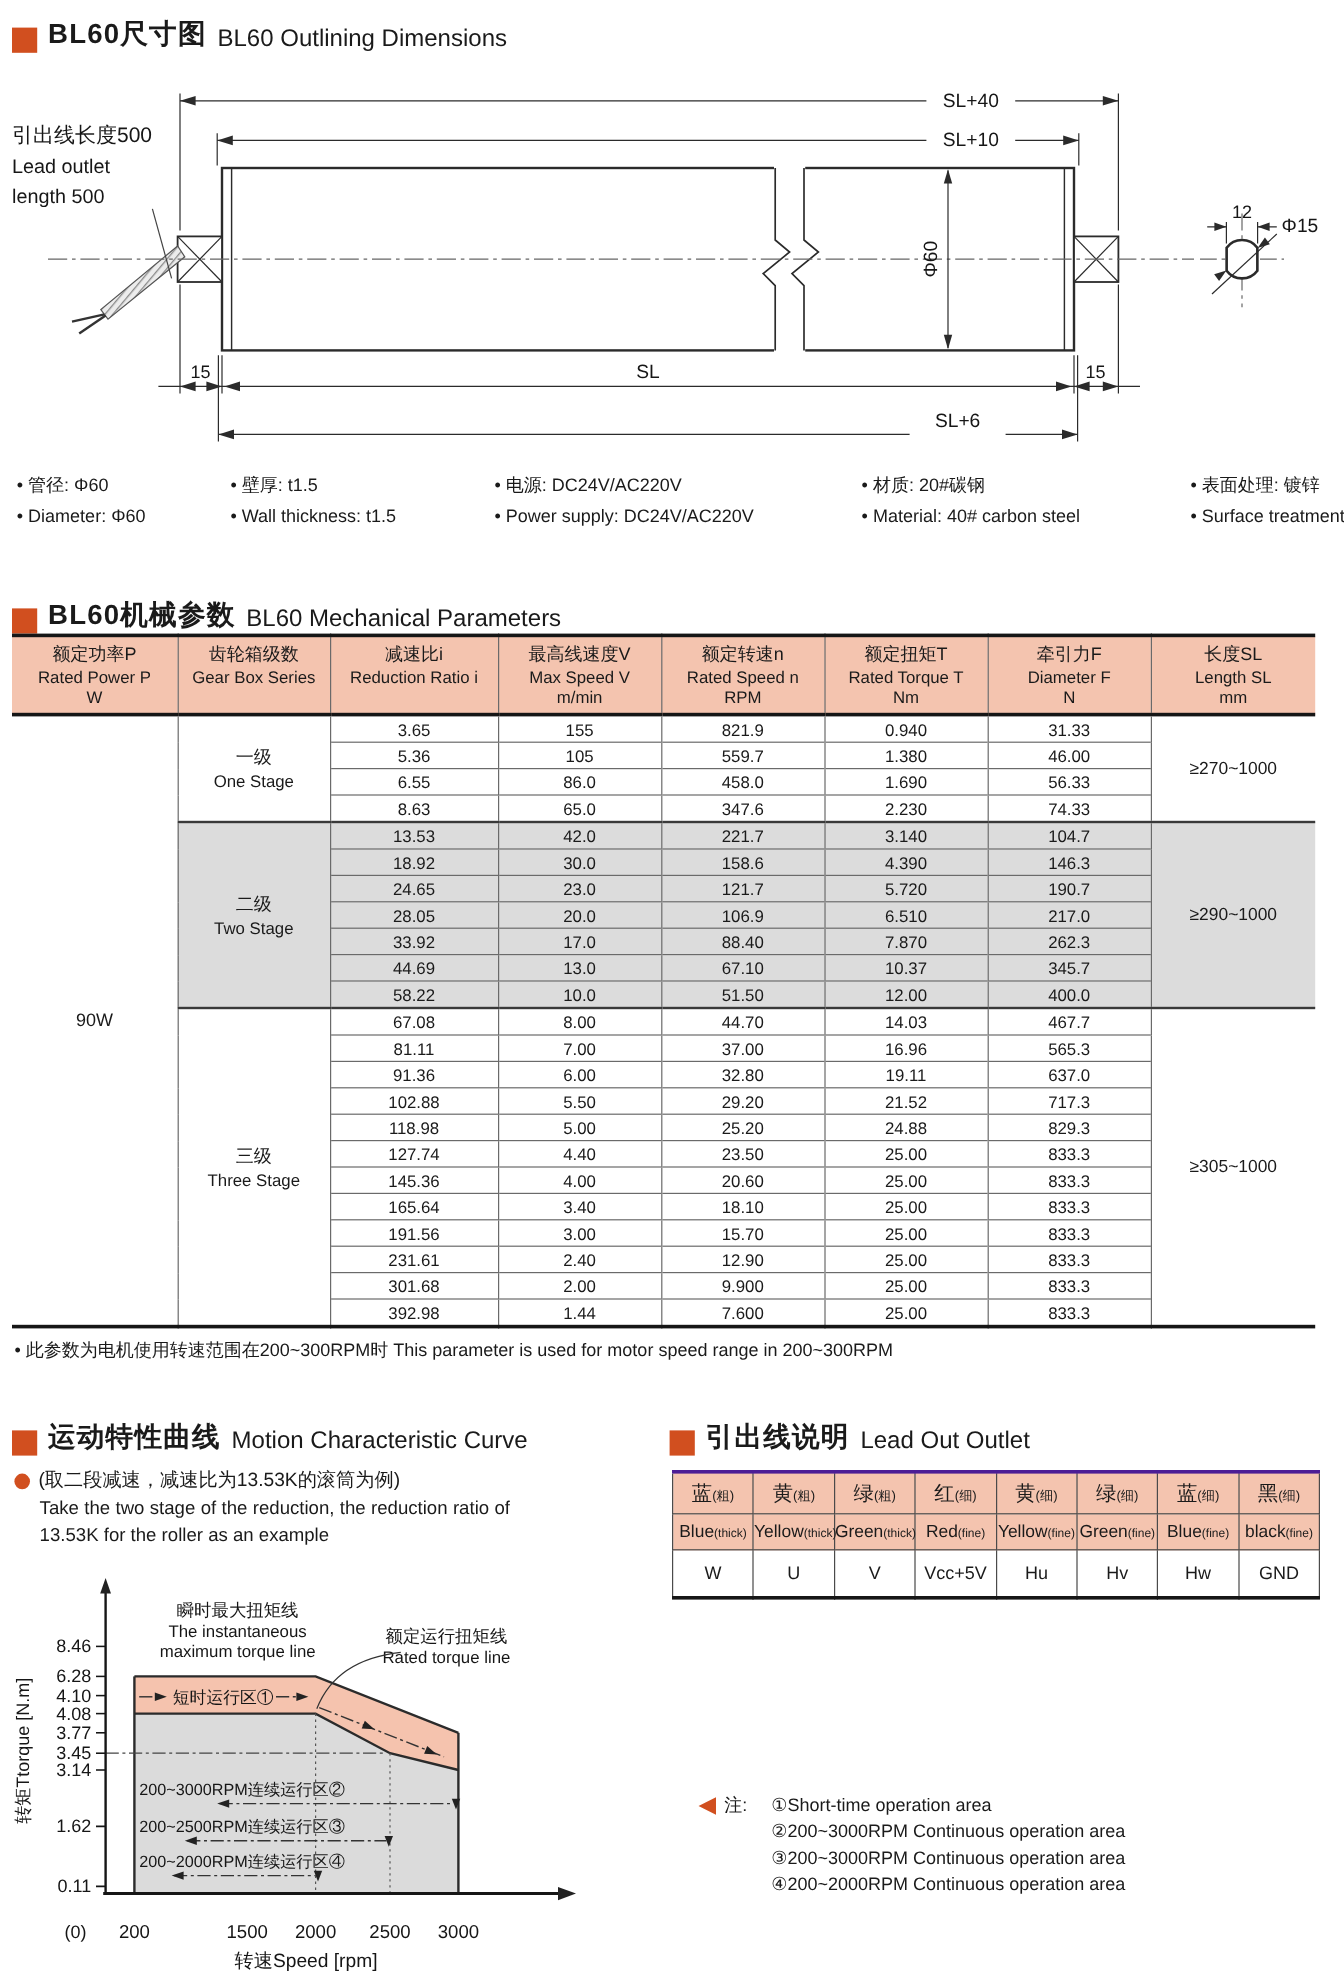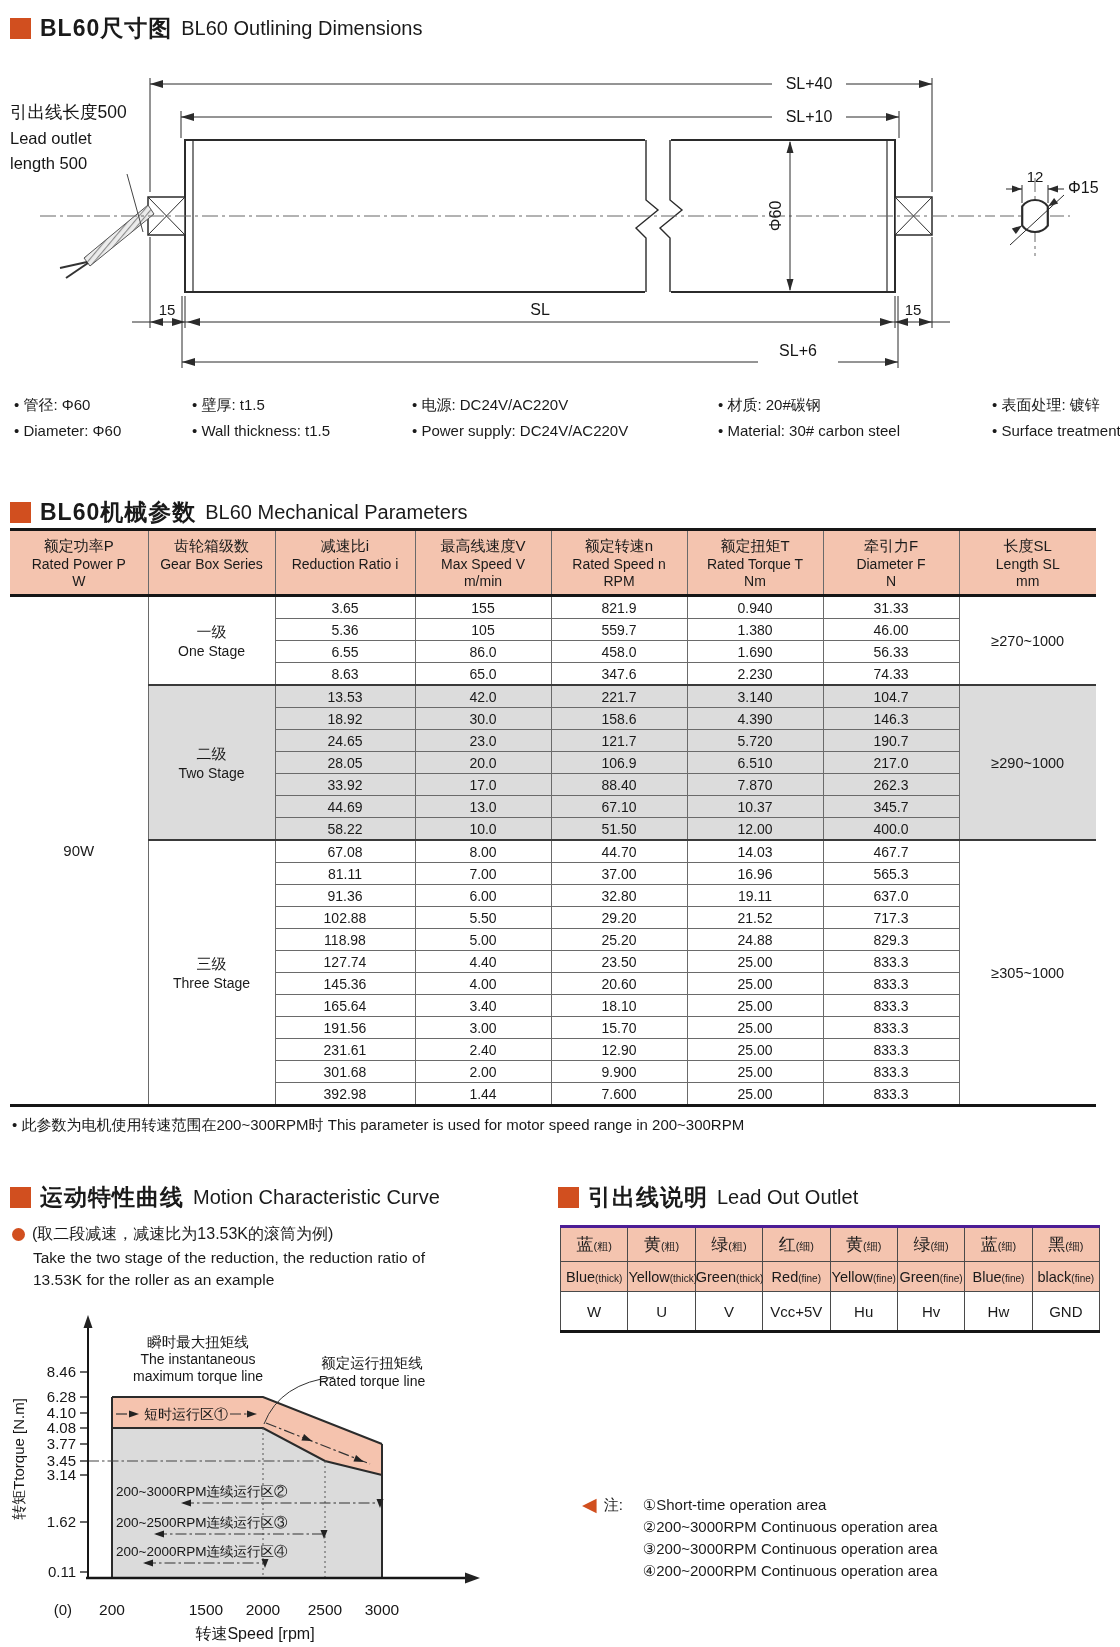--- a/index.html
+++ b/index.html
@@ -1,20 +1,20 @@
 <!DOCTYPE html>
 <html><head>
 <meta charset="utf-8">
 <style>
   html,body{margin:0;padding:0}
   body{width:1120px;height:1647px;background:#fff;position:relative;
        font-family:"Liberation Sans",sans-serif;color:#1a1a1a;overflow:hidden}
   .abs{position:absolute}
   
-  .sec-header{display:flex;align-items:center;gap:9px;white-space:nowrap}
+  .sec-header{display:flex;align-items:flex-end;gap:9px;white-space:nowrap}
   .sq{width:21px;height:21px;background:#d14f1f;flex:0 0 auto}
   .t-cn{font-size:23px;font-weight:bold;letter-spacing:1px}
   .t-en{font-size:20px}
   
   .spec-item{white-space:nowrap}
   .spec-item div{font-size:15px;line-height:26px}
   .spec-item div::before{content:"• "}
   
   table.mech{border-collapse:collapse;table-layout:fixed;width:1086px;
              border-top:3px solid #161616;border-bottom:3px solid #161616}
@@ -181,21 +181,21 @@
   <div class="abs spec-item" style="left:192px">
     <div>壁厚: t1.5</div>
     <div>Wall thickness: t1.5</div>
   </div>
   <div class="abs spec-item" style="left:412px">
     <div>电源: DC24V/AC220V</div>
     <div>Power supply: DC24V/AC220V</div>
   </div>
   <div class="abs spec-item" style="left:718px">
     <div>材质: 20#碳钢</div>
-    <div>Material: 30# carbon steel</div>
+    <div>Material: 40# carbon steel</div>
   </div>
   <div class="abs spec-item" style="left:992px">
     <div>表面处理: 镀锌</div>
     <div>Surface treatment: zinc plating</div>
   </div>
 </div>
 
 <div class="abs sec-header" style="left:10px;top:497px">
   <span class="sq"></span>
   <span class="t-cn">BL60机械参数</span>

